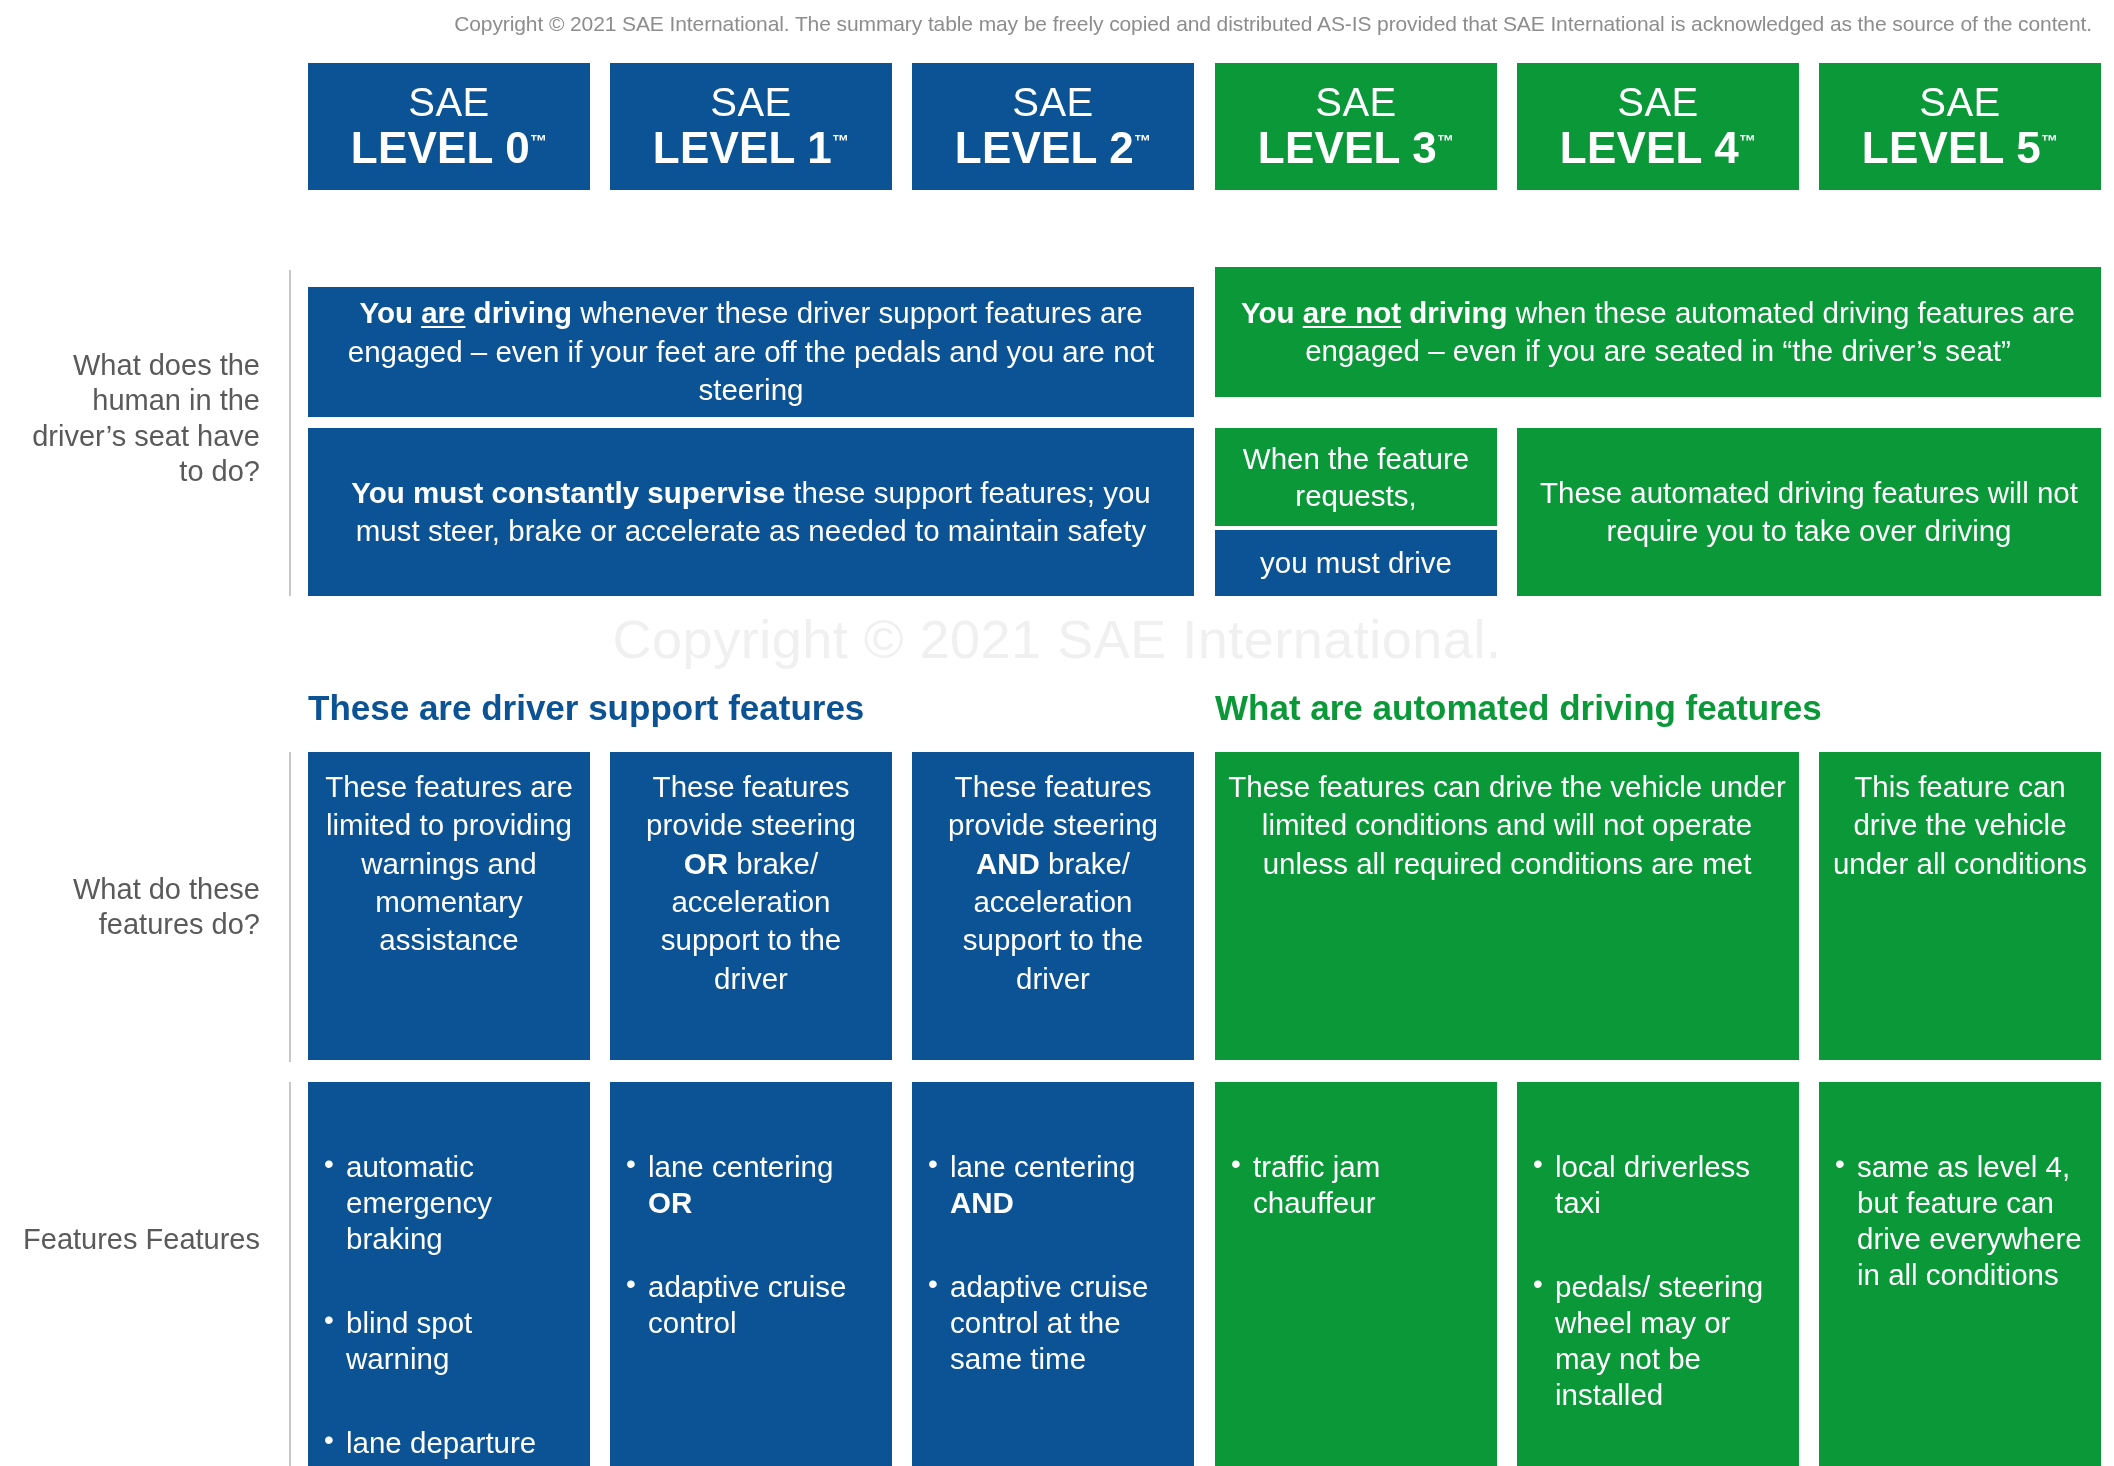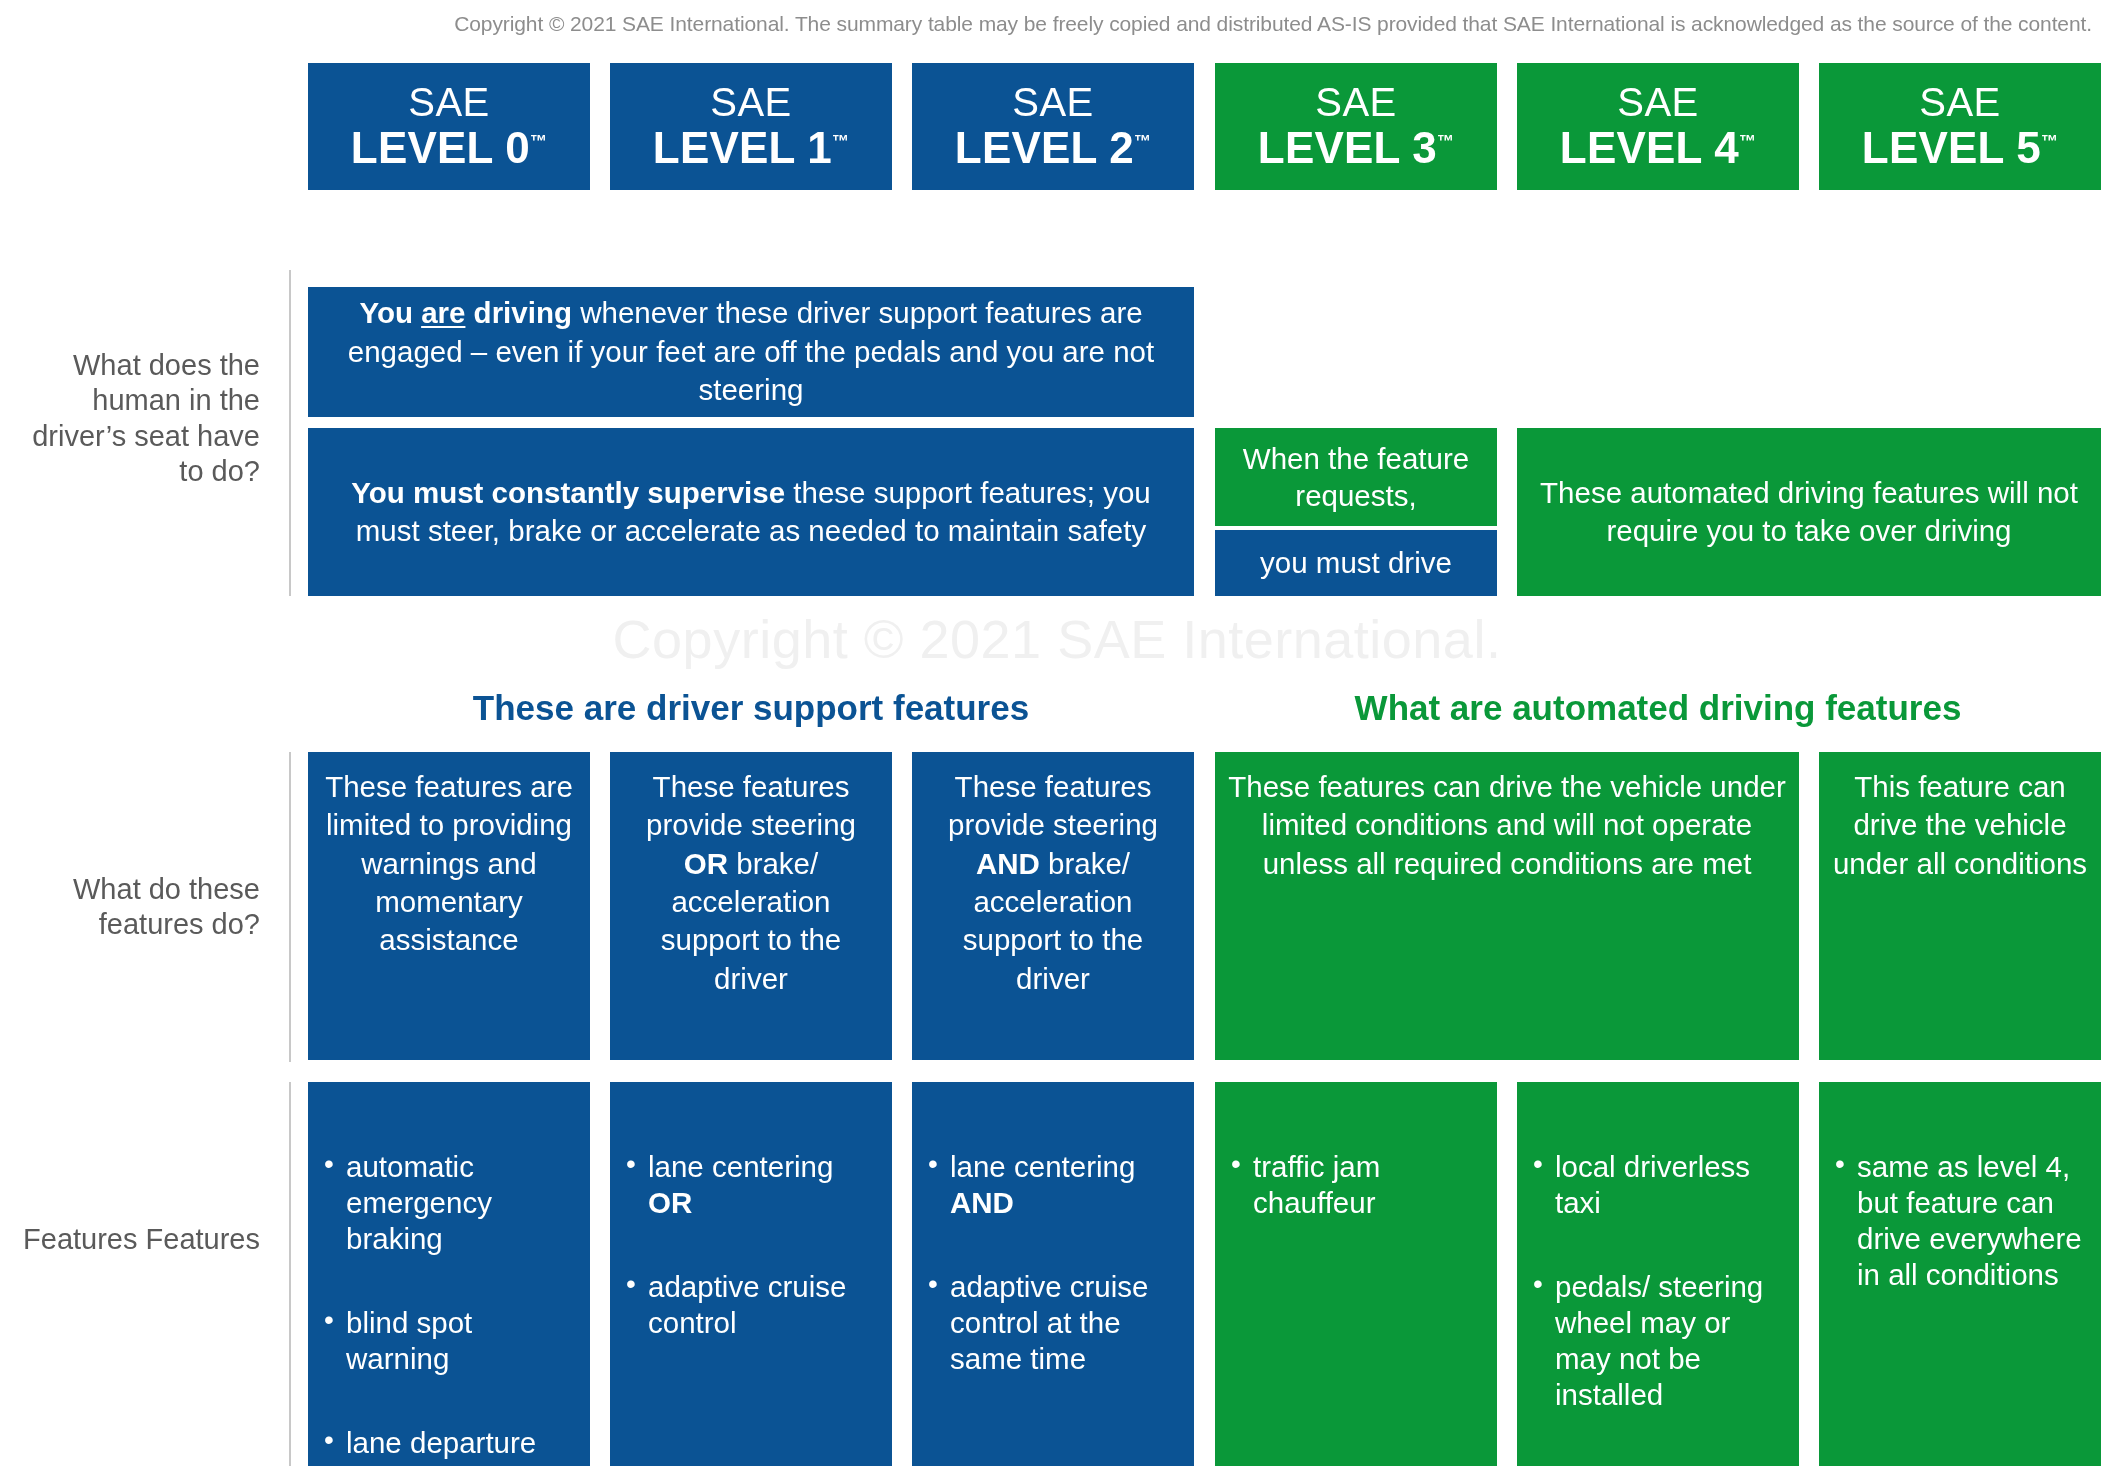--- a/index.html
+++ b/index.html
@@ -106,21 +106,20 @@
     vertical-align: super;
     font-weight: 700;
   }
 
   
   .section-cap {
     position: absolute;
     top: 688px;
     font-size: 35px;
     font-weight: 700;
-    text-align: center;
   }
   .section-cap.blue  { color: #0b5394; }
   .section-cap.green { color: #0a9839; }
 
   
   .bullets {
     position: absolute;
     color: #fff;
     font-size: 29.5px;
     line-height: 1.22;
@@ -203,20 +202,25 @@
 
   <div class="vrule" style="top:270px;height:326px;"></div>
   <div class="label-col" style="top:348px;">What does the human in the driver’s seat have to do?</div>
 
   <div class="box blue" style="left:308px;top:267px;width:886px;height:130px;margin-top:20px;">
     <span>
       <b>You <u>are</u> driving</b><span> whenever these driver support features are engaged – even if your feet are off the pedals and you are not steering</span>
     </span>
   </div>
 
+  <div class="box green" style="left:1215px;top:267px;width:886px;height:130px;">
+    <span>
+      <b>You <u>are not</u> driving</b><span> when these automated driving features are engaged – even if you are seated in “the driver’s seat”</span>
+    </span>
+  </div>
 
   <div class="box blue" style="left:308px;top:428px;width:886px;height:168px;">
     <span>
       <b>You must constantly supervise</b><span> these support features; you must steer, brake or accelerate as needed to maintain safety</span>
     </span>
   </div>
 
   <div class="split-top" style="left:1215px;top:428px;width:282px;height:98px;">When the feature requests,</div>
   <div class="split-bot" style="left:1215px;top:530px;width:282px;height:66px;">you must drive</div>
 

